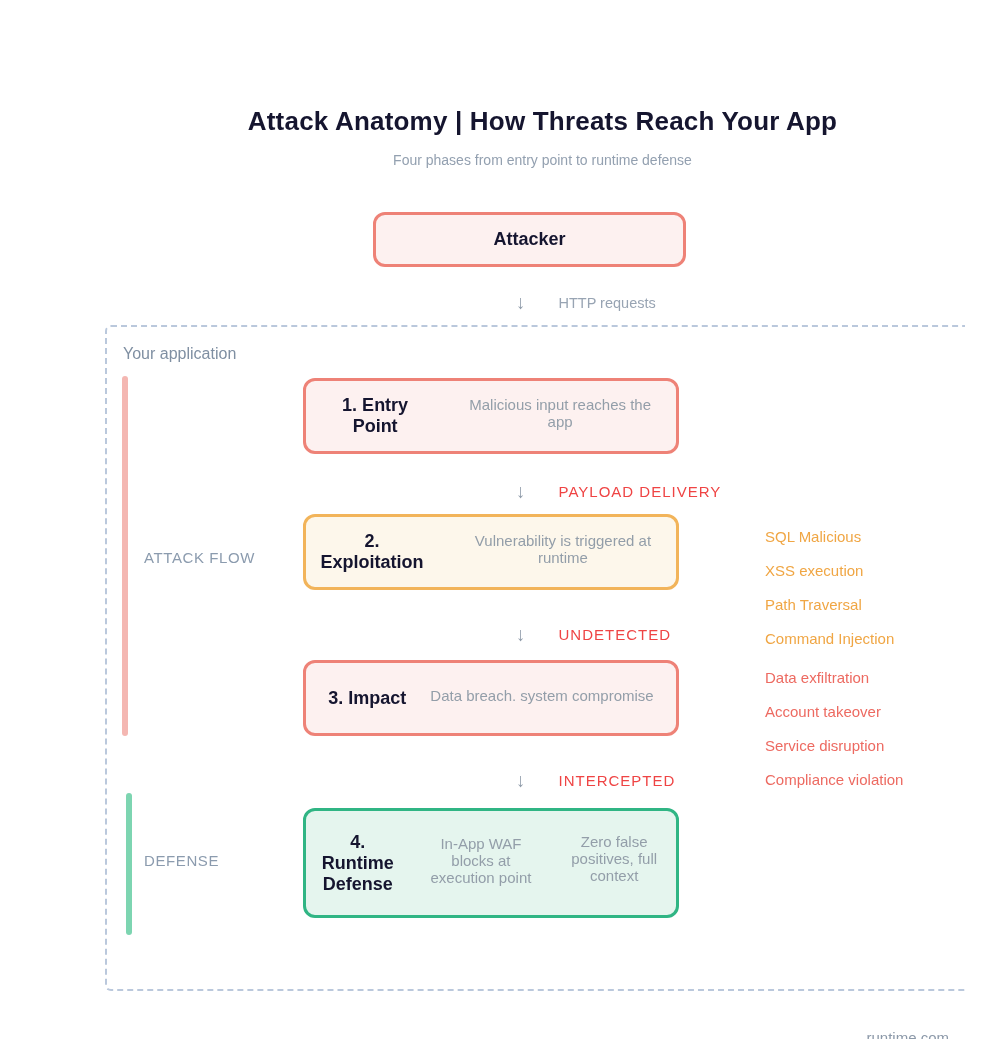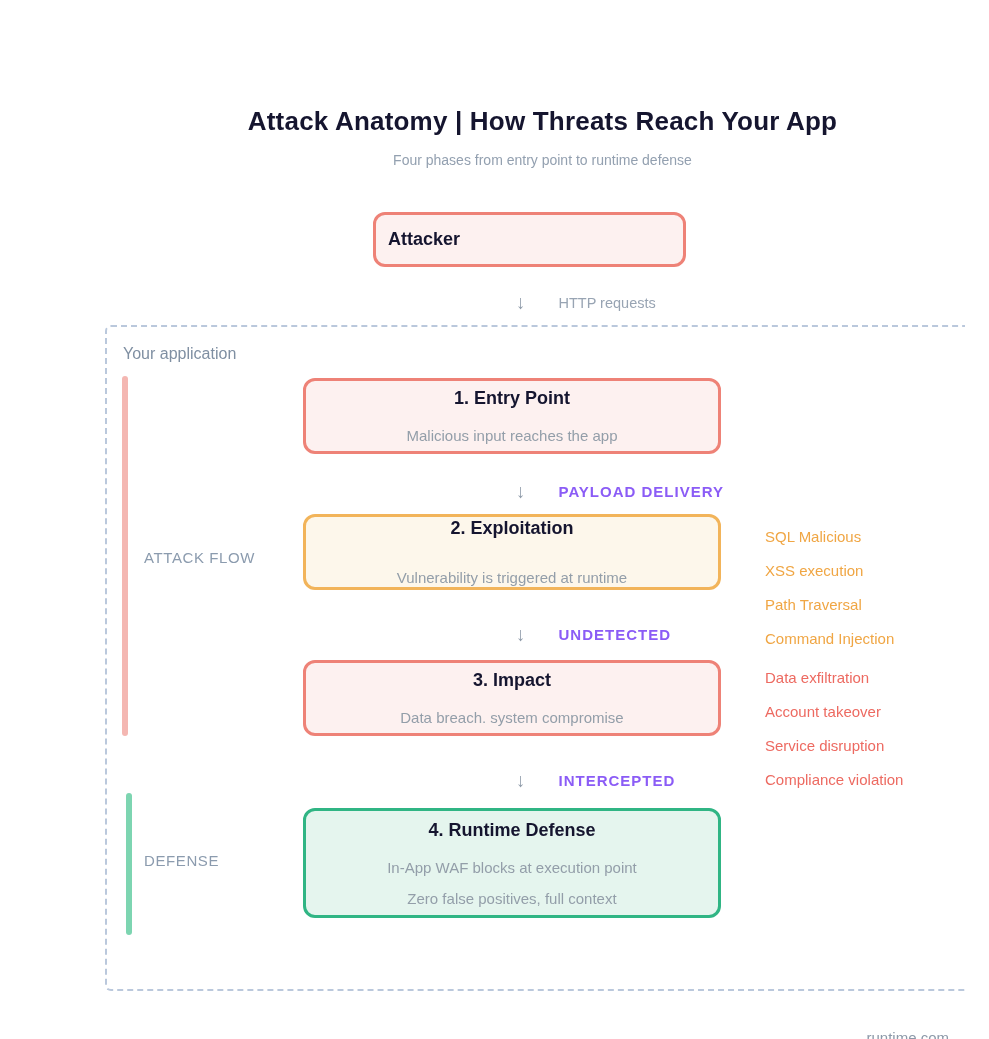--- a/index.html
+++ b/index.html
@@ -28,35 +28,35 @@
     font-size: 14px;
     color: #93a0b0;
   }
   .attacker-box {
     position: absolute;
     left: 325px; top: 164px;
     width: 313px; height: 55px;
     background: #fdf1f0;
     border: 3px solid #ee8277;
     border-radius: 12px;
-    display: flex; align-items: center; justify-content: flex-start;
+    display: flex; align-items: center; justify-content: center;
     font-size: 18px; font-weight: 600; color: #15152f;
   }
   .flow-row {
     position: absolute;
     display: flex; align-items: center; gap: 9px;
     color: #9aa5b3;
   }
   .flow-row .arrow { font-size: 19px; line-height: 1; color: #909caa; }
   .flow-row .flow-label { font-size: 14.5px; color: #98a4b3; }
   .flow-http { left: 456px; top: 233px; }
   .transition { left: 456px; }
   .transition .flow-label {
-    font-size: 15px; font-weight: 700;
-    letter-spacing: 1px; color: #8b5cf6;
+    font-size: 15px; font-weight: 400;
+    letter-spacing: 1px; color: #ef4444;
   }
   .t-1 { top: 422px; }
   .t-2 { top: 565px; }
   .t-3 { top: 711px; }
   .app-container {
     position: absolute;
     left: 57px; top: 277px;
     width: 865px; height: 666px;
     border: 2px dashed #bac8dc;
     border-radius: 6px;
@@ -72,24 +72,24 @@
   .side-label {
     position: absolute;
     left: 96px;
     font-size: 15px; letter-spacing: 0.6px;
     color: #8b9bae;
   }
   .label-attack-flow { top: 501px; }
   .label-defense { top: 804px; }
   .phase-box {
     position: absolute;
-    left: 255px; width: 418px;
+    left: 255px; width: 376px;
     border-radius: 12px;
     border: 3px solid;
-    display: flex; flex-direction: column;
+    display: flex; flex-direction: row;
     align-items: center; justify-content: center;
     text-align: center;
   }
   .phase-box .phase-title {
     font-size: 18px; font-weight: 600; color: #15152f;
   }
   .phase-box .phase-desc {
     font-size: 15px; color: #939ea9; margin-top: 6px;
   }
   .variant-red    { background: #fdf1f0; border-color: #ee8277; }

